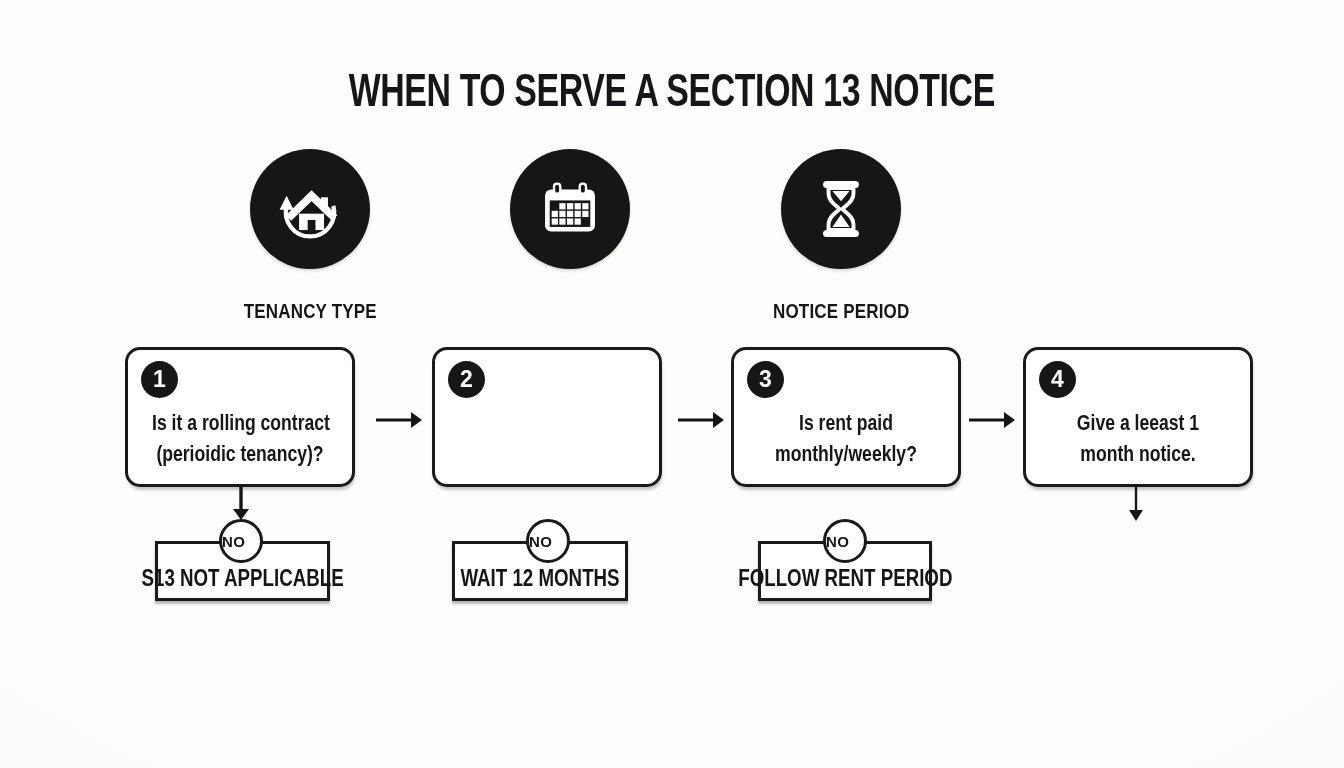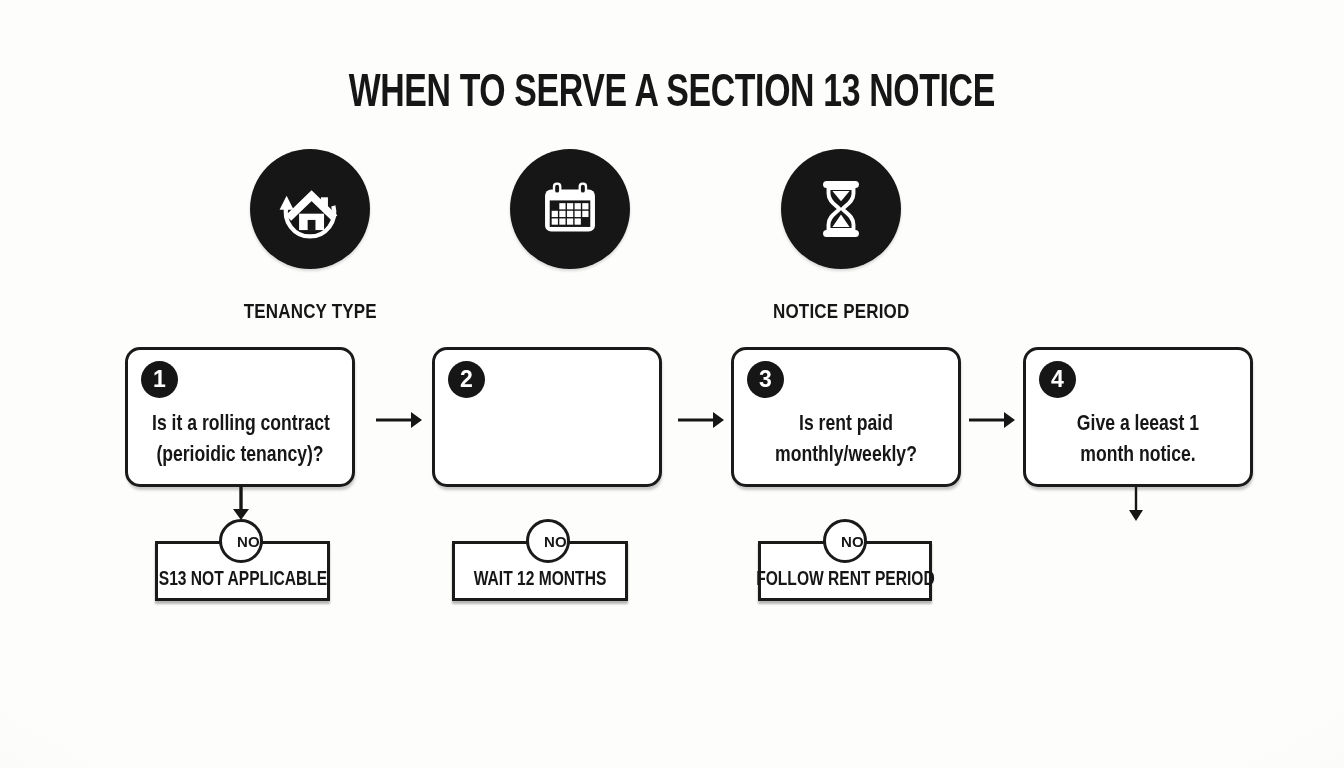--- a/index.html
+++ b/index.html
@@ -93,37 +93,37 @@
 
   
   .no-badge {
     position: absolute;
     top: 519px;
     width: 44px; height: 44px;
     box-sizing: border-box;
     background: #ffffff;
     border: 3px solid #1a1a1a;
     border-radius: 50%;
-    display: flex; align-items: center; justify-content: flex-end;
+    display: flex; align-items: center; justify-content: flex-start;
     font-size: 15px;
     font-weight: 700;
     letter-spacing: 0.3px;
     z-index: 5;
   }
 
   
   .outcome {
     position: absolute;
     top: 541px;
     height: 60px;
     box-sizing: border-box;
     background: #ffffff;
     border: 3px solid #1a1a1a;
     display: flex; align-items: center; justify-content: center;
-    font-size: 20px;
+    font-size: 24px;
     font-weight: 700;
     box-shadow: 0 3px 2px rgba(0,0,0,0.28);
     z-index: 2;
   }
   .outcome .cond { transform: scaleX(0.78); }
   .outcome.with-circle { padding-top: 14px; }
 </style>
 </head>
 <body>
 

